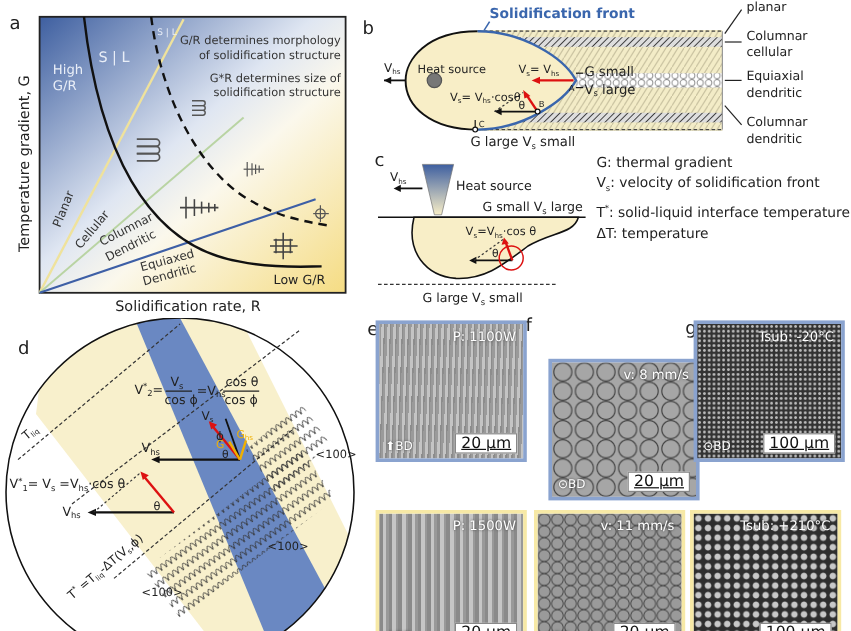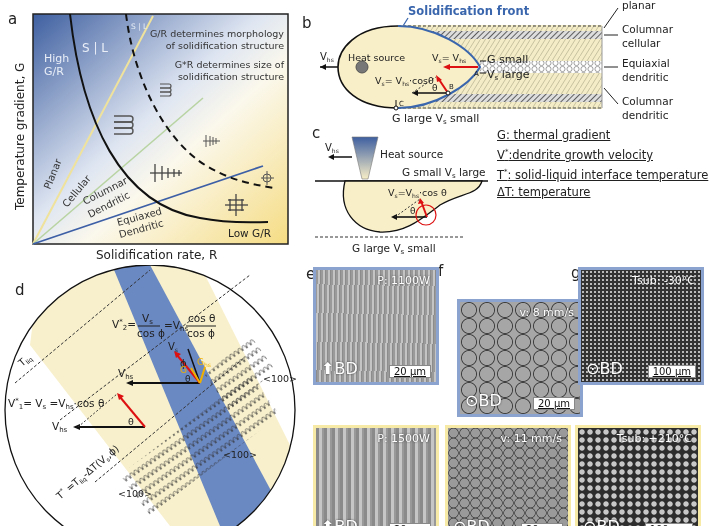--- a/index.html
+++ b/index.html
@@ -1,26 +1,26 @@
 <!DOCTYPE html>
 <html><head>
 <meta charset="utf-8">
 <style>
   html,body{margin:0;padding:0;background:#fff;}
   body{width:709px;height:526px;position:relative;overflow:hidden;font-family:"DejaVu Sans","Liberation Sans",sans-serif;color:#222;}
   .abs{position:absolute;}
   svg text{font-family:"DejaVu Sans","Liberation Sans",sans-serif;}
   .plabel{font-size:15px;color:#222;}
-  .legend-line{font-size:11.5px;line-height:17px;white-space:nowrap;color:#222;text-decoration:underline;}
+  .legend-line{font-size:11.5px;line-height:17px;white-space:nowrap;color:#222;}
   .micro{position:absolute;width:126px;height:118px;box-sizing:border-box;overflow:hidden;padding-left:36px;}
   .micro.blue{border:3px solid #8aa3cf;}
   .micro.yellow{border:3px solid #f7e9a6;margin-top:27px;}
   .micro .param{position:absolute;right:6px;top:4px;color:#fff;font-size:11px;text-shadow:0 0 2px #333;}
-  .micro .bd{position:absolute;left:5px;bottom:4px;color:#fff;font-size:16px;text-shadow:0 0 2px #333;text-align:right;}
-  .micro .bar{position:absolute;right:5px;bottom:4px;background:#fff;color:#111;font-size:10px;padding:0 4px;border:1px solid #888;}
+  .micro .bd{position:absolute;left:5px;bottom:4px;color:#fff;font-size:10px;text-shadow:0 0 2px #333;text-align:right;}
+  .micro .bar{position:absolute;right:5px;bottom:4px;background:#fff;color:#111;font-size:13px;padding:0 4px;border:1px solid #888;}
   .micro .bar span{text-decoration:underline;}
 </style>
 </head>
 <body>
 
 <div class="abs plabel" style="left:8px;top:10px;">a</div>
 <svg class="abs" style="left:0;top:0" width="300" height="265">
   <defs>
     <linearGradient id="gA" x1="0" y1="0" x2="1" y2="1">
       <stop offset="0" stop-color="#3e5fa0"></stop>
@@ -192,21 +192,21 @@
   <line x1="127" y1="92" x2="121" y2="76" stroke="#d11" stroke-width="2"></line>
   <polygon points="120,73 118,79 124,78" fill="#d11"></polygon>
   <circle cx="126" cy="90" r="10" fill="none" stroke="#d11" stroke-width="1.2"></circle>
   <text x="110" y="89" font-size="9" fill="#222">θ</text>
   <line x1="15" y1="112" x2="165" y2="112" stroke="#333" stroke-dasharray="3,2"></line>
   <text x="52" y="127" font-size="10.5" fill="#222">G large V<tspan font-size="7" dy="2">s</tspan><tspan dy="-2"> small</tspan></text>
 </svg>
 
 <div class="abs" style="left:497px;top:127px;">
   <div class="legend-line">G: thermal gradient</div>
-  <div class="legend-line">V<sup style="font-size:7px">*</sup>:dendrite growth velocity</div>
+  <div class="legend-line">V<sub style="font-size:7px">s</sub>: velocity of solidification front</div>
   <div class="legend-line">T<sup style="font-size:7px">*</sup>: solid-liquid interface temperature</div>
   <div class="legend-line">ΔT: temperature</div>
 </div>
 
 <svg class="abs" style="left:0;top:265px" width="300" height="261">
   <defs>
     <clipPath id="circ">
         <circle cx="150" cy="145" r="145"></circle>
       </clipPath>
     <pattern id="dend2" width="10" height="10" patternUnits="userSpaceOnUse" patternTransform="rotate(-35)">
@@ -271,21 +271,21 @@
       <div class="param">P: 1100W</div>
       <div class="bd"><span>⬆</span><span>BD</span></div>
       <div class="bar"><span>20 µm</span></div>
     </div>
     <div class="micro blue" style="left: 457px; top: 267px; background: radial-gradient(circle, rgb(166, 166, 166) 55%, rgb(58, 58, 58) 62%, rgb(166, 166, 166) 70%) 0px 0px / 18px 16px; margin-top: 32px;">
       <div class="param">v: 8 mm/s</div>
       <div class="bd"><span>⊙</span><span>BD</span></div>
       <div class="bar"><span>20 µm</span></div>
     </div>
     <div class="micro blue" style="left: 578px; top: 267px; background: radial-gradient(circle, rgb(187, 187, 187) 35%, rgb(51, 51, 51) 45%) 0px 0px / 4px 4px;">
-      <div class="param">Tsub: -30°C</div>
+      <div class="param">Tsub: -20°C</div>
       <div class="bd"><span>⊙</span><span>BD</span></div>
       <div class="bar"><span>100 µm</span></div>
     </div>
     <div class="micro yellow" style="left: 313px; top: 398px; background: repeating-linear-gradient(90deg, rgb(138, 138, 138) 0px, rgb(138, 138, 138) 3px, rgb(198, 198, 198) 3px, rgb(198, 198, 198) 6px, rgb(153, 153, 153) 6px, rgb(153, 153, 153) 8px);">
       <div class="param">P: 1500W</div>
       <div class="bd"><span>⬆</span><span>BD</span></div>
       <div class="bar"><span>20 µm</span></div>
     </div>
     <div class="micro yellow" style="left: 445px; top: 398px; background: radial-gradient(circle, rgb(154, 154, 154) 55%, rgb(64, 64, 64) 65%, rgb(154, 154, 154) 75%) 0px 0px / 11px 10px;">
       <div class="param">v: 11 mm/s</div>

